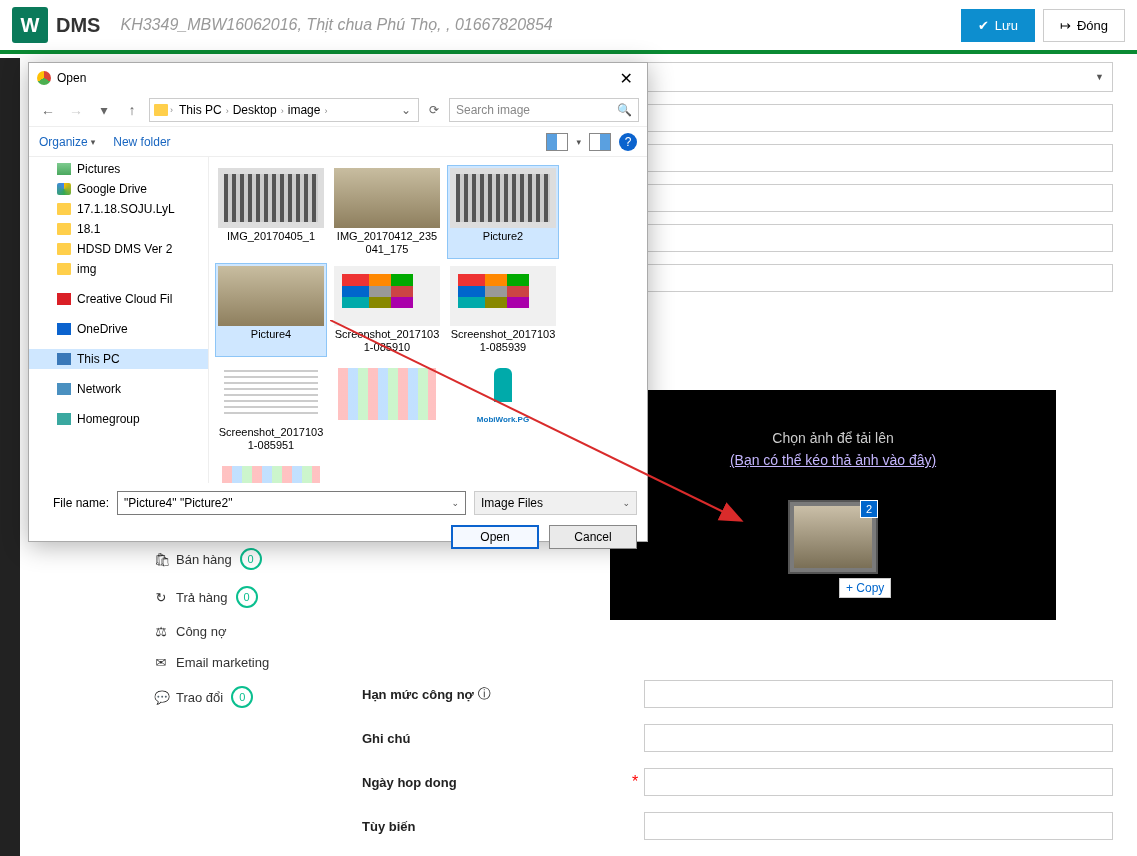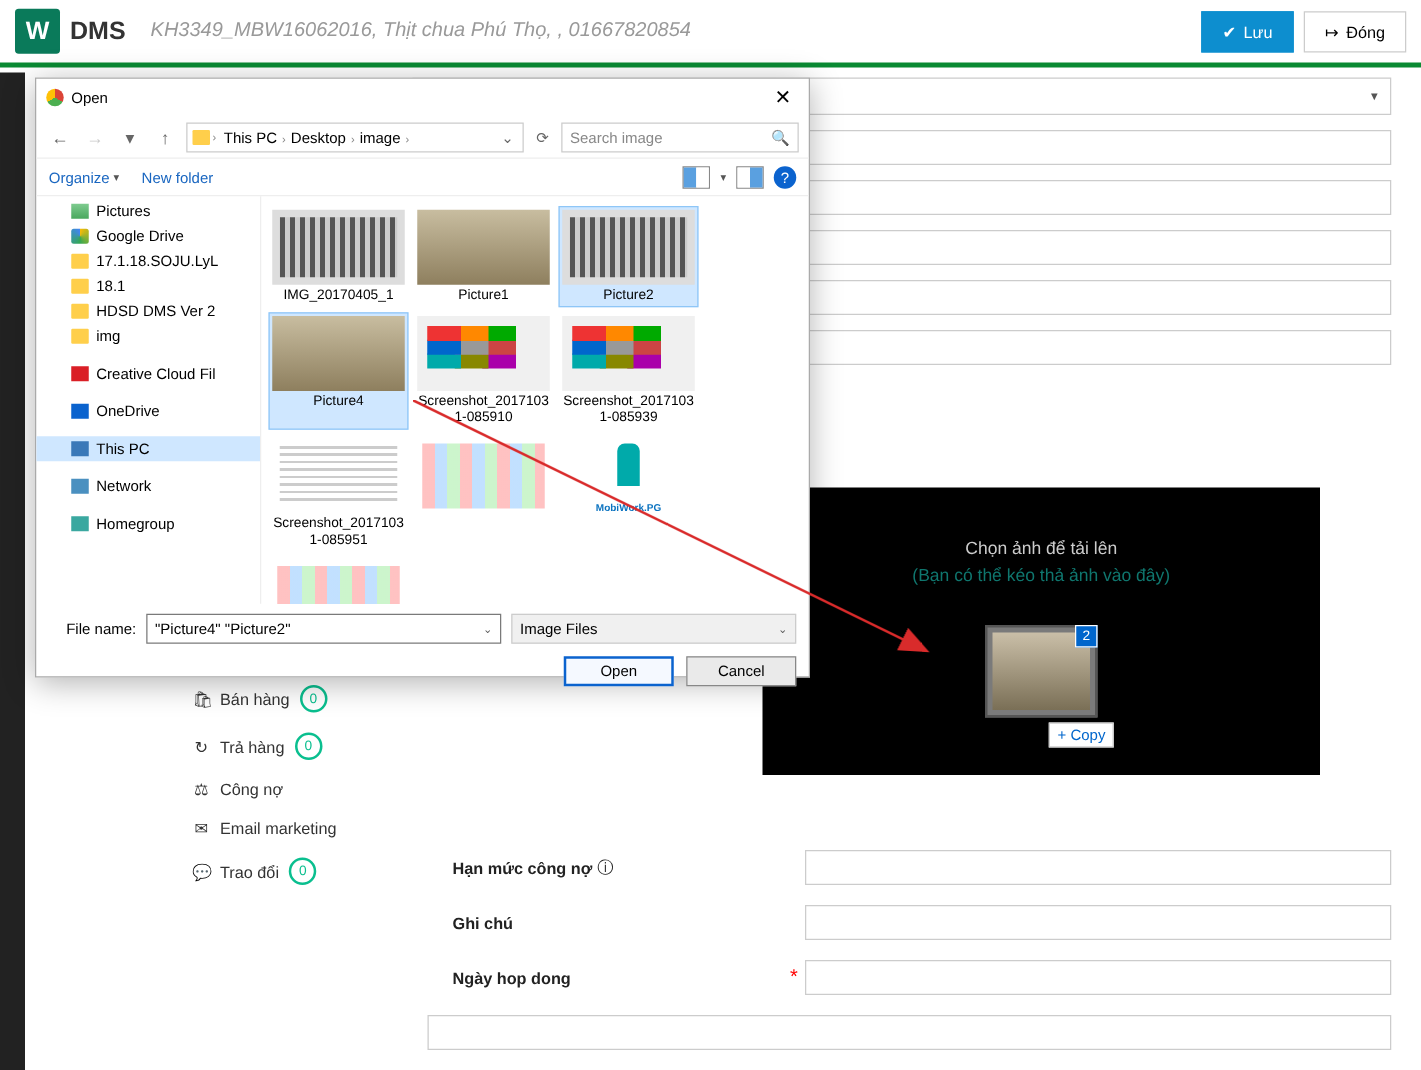--- a/index.html
+++ b/index.html
@@ -22,21 +22,21 @@
 .sidebar-menu .item { padding:8px 4px; display:flex; align-items:center; gap:8px; color:#333; cursor:pointer; }
 .sidebar-menu .badge { display:inline-block; min-width:22px; height:22px; border:2px solid #0abf8f; border-radius:11px; text-align:center; line-height:18px; color:#0abf8f; font-size:11px; }
 
 
 .right-panel { position:absolute; left:330px; right:24px; top:62px; }
 .loc-select { width:100%; height:30px; border:1px solid #ccc; padding:4px 8px; font-size:13px; color:#333; background:#fff; display:flex; align-items:center; justify-content:space-between; }
 .field-row { margin-top:12px; height:28px; border:1px solid #ccc; width:100%; padding:4px 8px; font-size:13px; display:flex; align-items:center; } 
 
 
 .upload-zone { position:absolute; left:610px; top:390px; width:446px; height:230px; background:#000; color:#ccc; text-align:center; padding-top:40px; font-size:14px; }
-.upload-zone .line2 { color:#0f766e; margin-top:6px; }
+.upload-zone .line2 { color:#c4b5fd; margin-top:6px;text-decoration:underline; }
 .upload-thumb { position:absolute; left:50%; top:110px; transform:translateX(-50%); width:90px; height:74px; background:#7a7a7a; border:2px solid #555; }
 .upload-thumb-inner { position:absolute; left:4px; top:4px; right:4px; bottom:4px; background:linear-gradient(#cabfa8,#7a6f56); }
 .upload-badge { position:absolute; top:-2px; right:-2px; width:18px; height:18px; background:#0066cc; color:#fff; font-size:11px; display:flex; align-items:center; justify-content:center; border:1px solid #fff; }
 .copy-btn { position:absolute; left:50%; top:188px; transform:translateX(6px); background:#fff; border:1px solid #ccc; padding:2px 6px; font-size:12px; color:#0066cc; }
 
 
 .form-area { position:absolute; left:330px; right:24px; top:680px; }
 .form-row { display:flex; align-items:center; margin-bottom:16px; }
 .form-row label { width:270px; font-size:13px; font-weight:bold; color:#222; display:flex; align-items:center; gap:4px;margin-left:32px; }
 .form-row .req { color:red; width:12px; }
@@ -101,21 +101,21 @@
 .thumb-doc { background:#fff; }
 .thumb-doc::before { content:""; position:absolute; inset:6px; background:repeating-linear-gradient(#ccc 0 2px, transparent 2px 6px); }
 .thumb-blocks { background:#fff; }
 .thumb-blocks::before { content:""; position:absolute; inset:4px; background:
  repeating-linear-gradient(90deg,#f99 0 10px,#9cf 10px 20px,#aea 20px 30px); opacity:.6; }
 
 .dlg-footer { padding:8px 10px; }
 .fn-row { display:flex; align-items:center; gap:8px; margin-bottom:10px; }
 .fn-row label { width:70px; text-align:right; }
 .fn-input { flex:1; height:24px; border:1px solid #7a7a7a; padding:2px 6px; display:flex; align-items:center; justify-content:space-between; }
-.ft-select { width:228px; height:24px; border:1px solid #ccc; background:#f0f0f0; padding:2px 6px; display:flex; align-items:center; justify-content:space-between; }
+.ft-select { width:163px; height:24px; border:1px solid #ccc; background:#f0f0f0; padding:2px 6px; display:flex; align-items:center; justify-content:space-between; }
 .dlg-btns { display:flex; justify-content:flex-end; gap:10px; }
 .dlg-btn { width:88px; height:24px; border:1px solid #888; background:#eaeaea; cursor:pointer; font-size:12px; }
 .dlg-btn.primary { border:2px solid #0b63ce; background:#f5f9ff; }
 
 
 .arrow-svg { position:absolute; left:330px; top:320px; pointer-events:none; }
 
 .dd-caret { font-size:9px; color:#555; }
 .ico { width:14px; display:inline-block; text-align:center; }
 </style>
@@ -209,20 +209,21 @@
       <label>Ghi chú</label>
       <span class="req"></span>
       <input style="">
     </div>
     <div class="form-row">
       <label>Ngày hop dong</label>
       <span class="req">*</span>
       <input style="">
     </div>
     <div class="form-row">
+      <label>Tùy biến</label>
       <span class="req"></span>
       <input style="">
     </div>
   </div>
 
 <div class="dlg">
   <div class="dlg-title">
     <span class="chrome"></span>
     <span>Open</span>
     <span class="close">✕</span>
@@ -310,21 +311,21 @@
           <span>Homegroup</span>
         </div>
       </div>
     <div class="dlg-files" id="files">
         <div class="file-tile">
           <div class="file-thumb thumb-bars"></div>
           <div class="file-label">IMG_20170405_1</div>
         </div>
         <div class="file-tile">
           <div class="file-thumb thumb-photo"></div>
-          <div class="file-label">Picture1</div>
+          <div class="file-label">IMG_20170412_235041_175</div>
         </div>
         <div class="file-tile sel">
           <div class="file-thumb thumb-bars"></div>
           <div class="file-label">Picture2</div>
         </div>
         <div class="file-tile sel">
           <div class="file-thumb thumb-photo"></div>
           <div class="file-label">Picture4</div>
         </div>
         <div class="file-tile">

